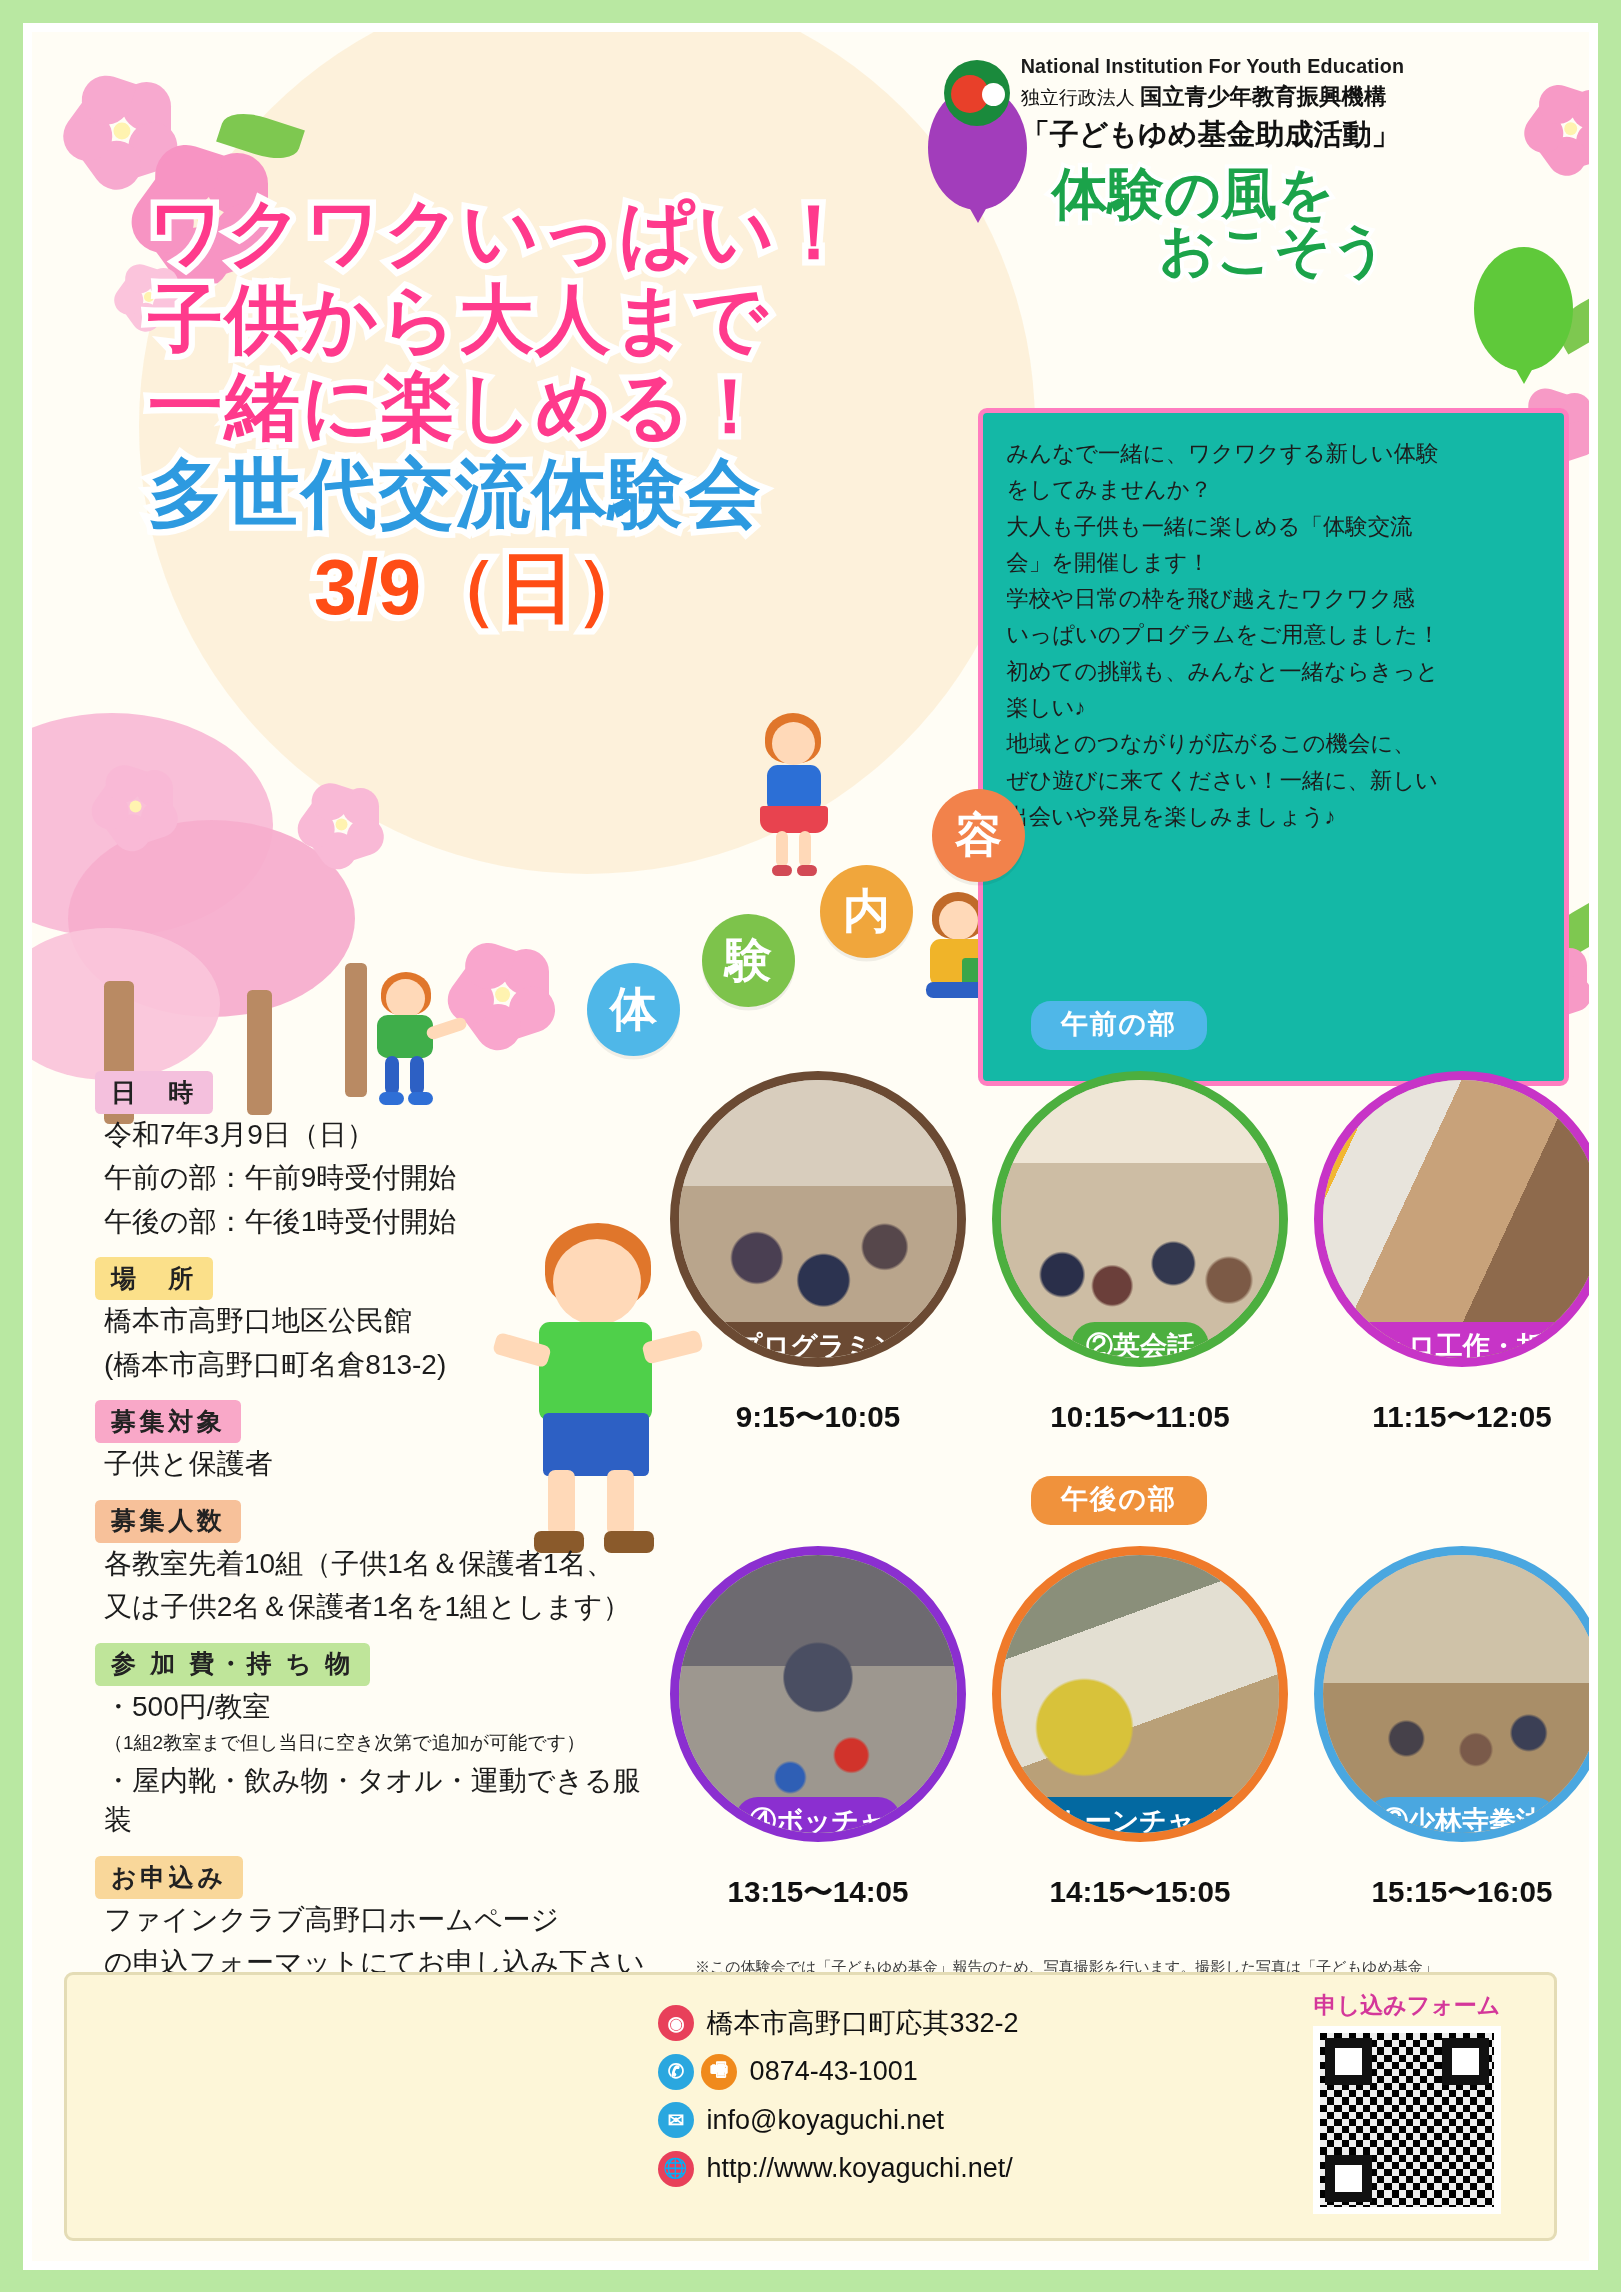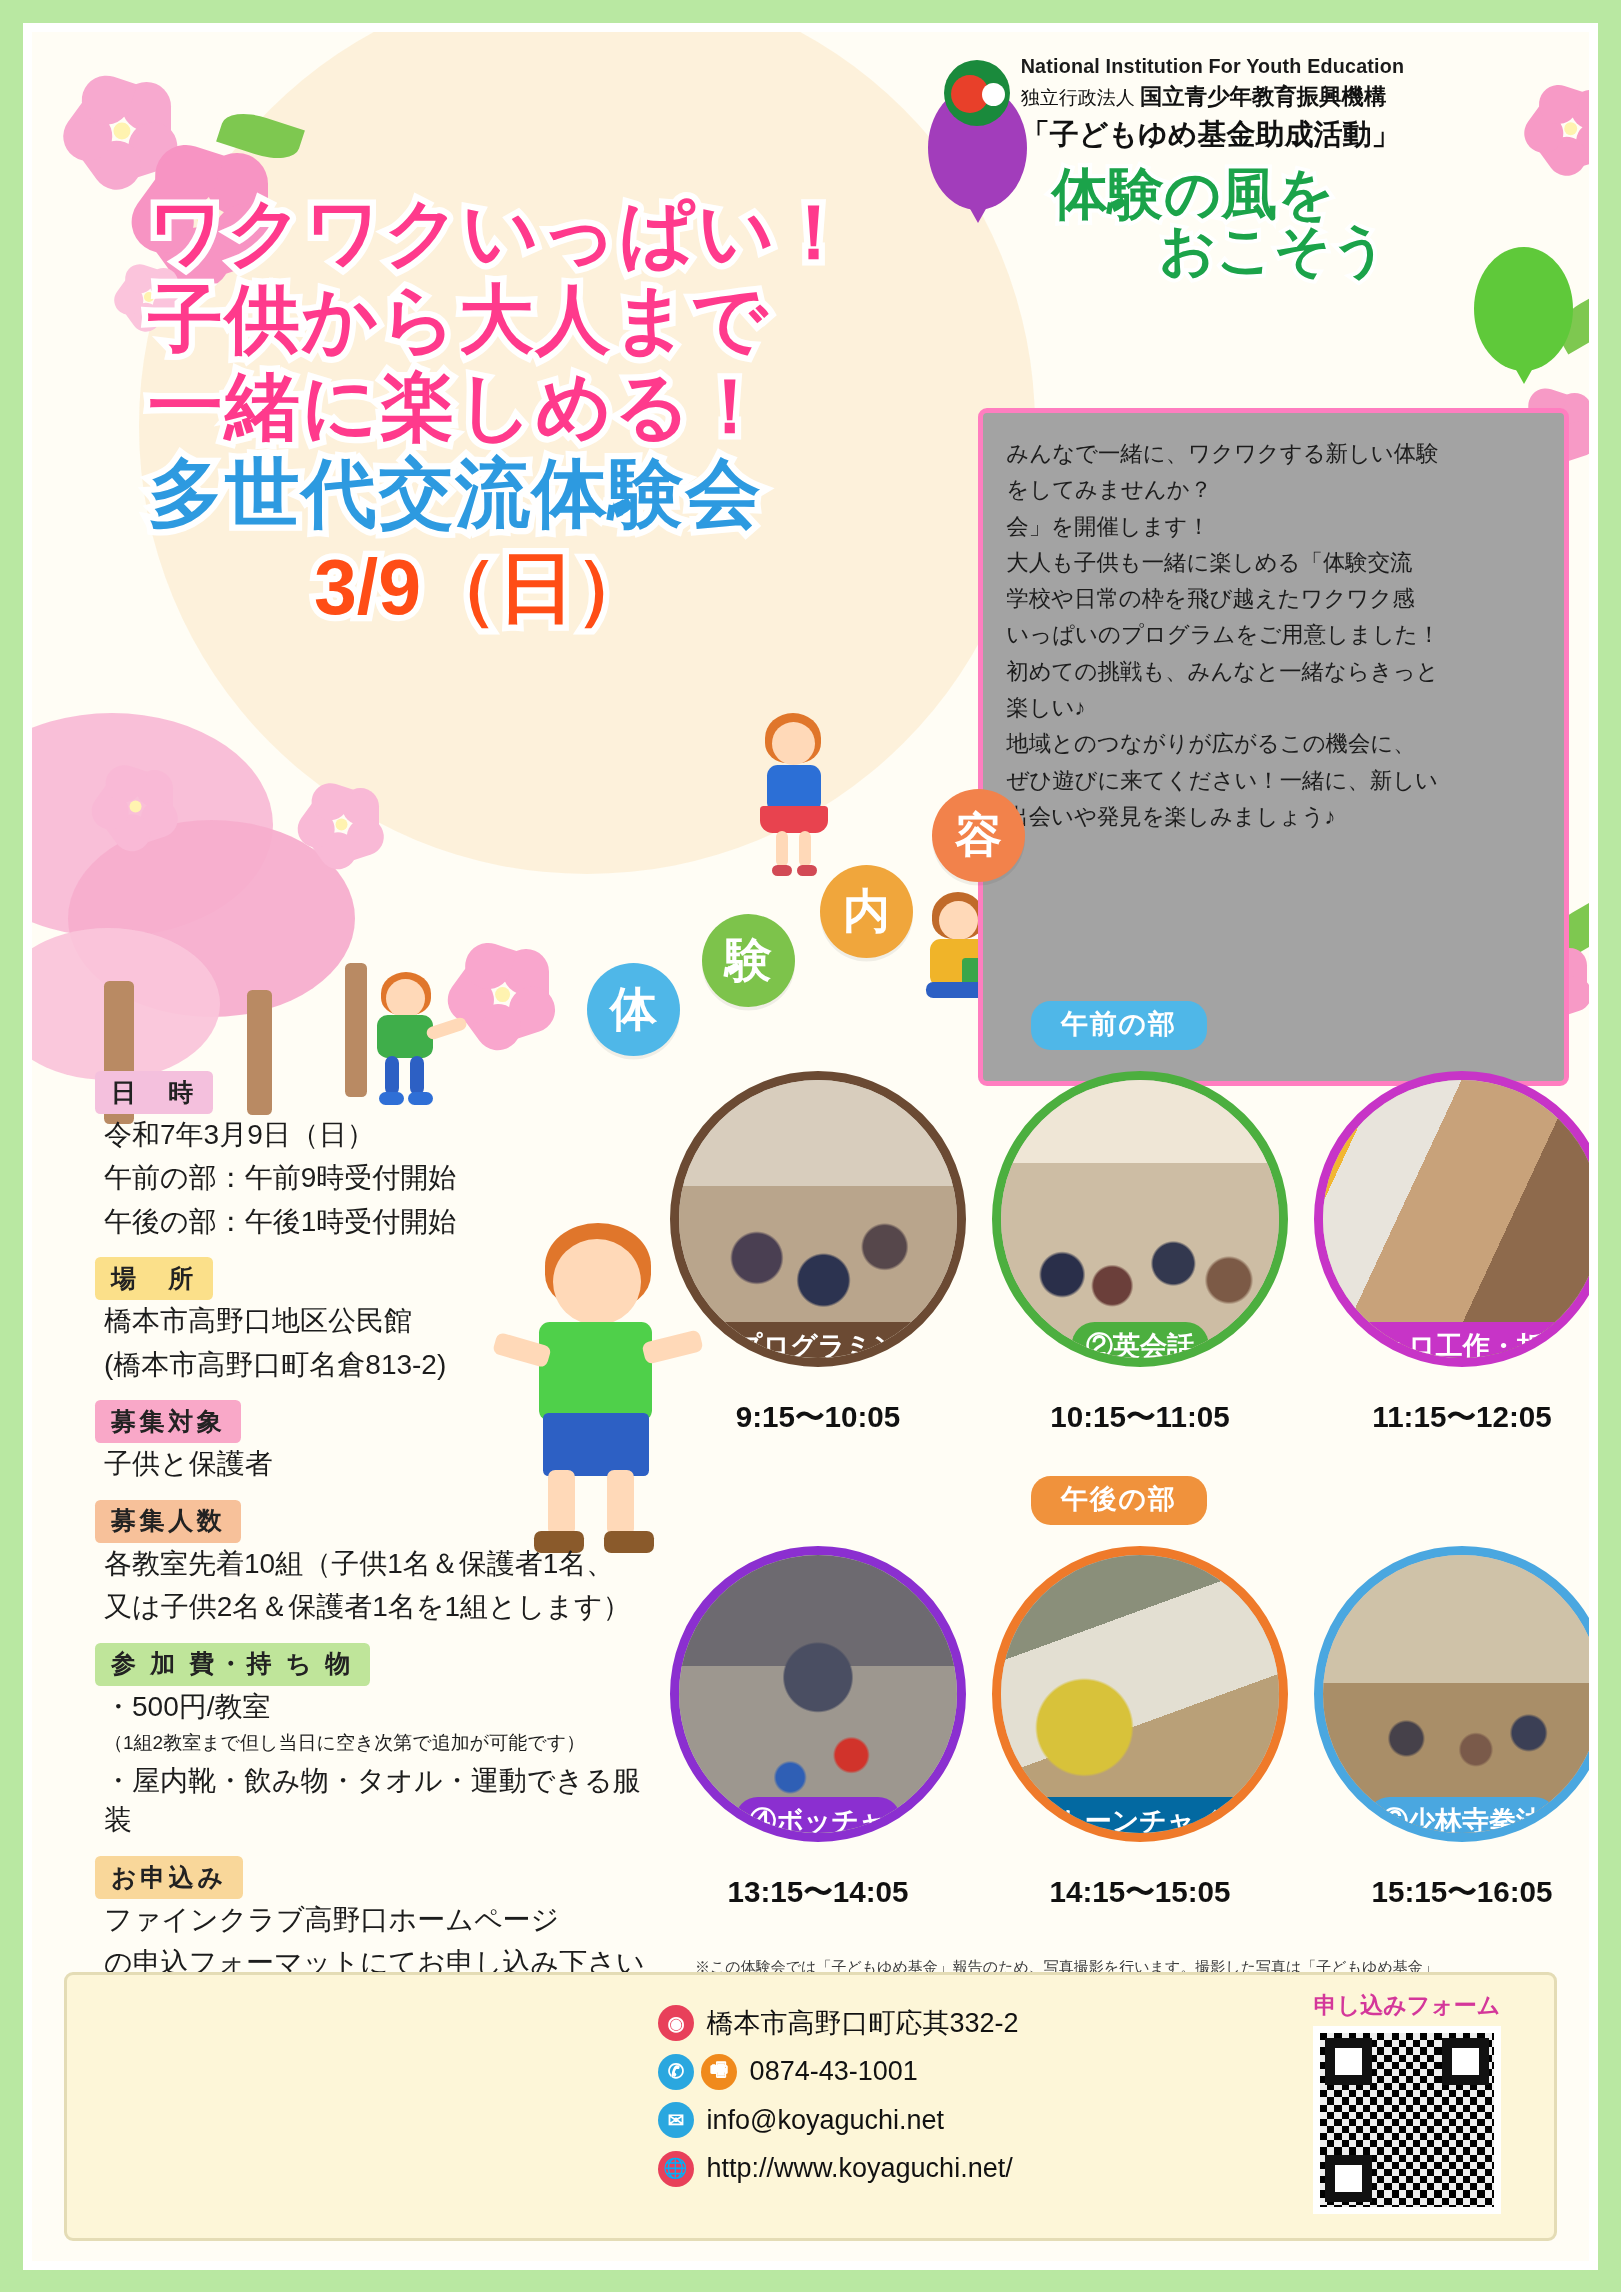--- a/index.html
+++ b/index.html
@@ -165,21 +165,21 @@
     width:93px; height:93px; border-radius:50%;
     display:flex; align-items:center; justify-content:center;
     font-size:47px; font-weight:bold; color:#ffffff;
     box-shadow:0 3.6px 0 rgba(0,0,0,.06);
   }
 
   
   .intro {
     position:absolute; right:19.7px; top:376px;
     width:591px; height:678px;
-    background:#a3a3a3;
+    background:#14b8a6;
     border:5.4px solid #ff7ec0;
     border-radius:9px;
     padding:23px 23px 9px 23px;
     font-size:22.4px; line-height:1.62; color:#1c1c1c;
   }
   .intro p { margin:0; }
 
   
   .info {
     position:absolute; left:63px; top:1039px; width:555px;
@@ -485,22 +485,22 @@
       <div class="body" style="left:54px; top:190px; width:106px; height:63px; background:#2d60c4; border-radius:5.4px;"></div>
       <div class="leg" style="left:59px; top:247px; width:27px; height:66px; background:#ffd9b8;"></div>
       <div class="leg" style="left:118px; top:247px; width:27px; height:66px; background:#ffd9b8;"></div>
       <div class="shoe" style="left:45px; top:308px; width:50px; height:21.5px;"></div>
       <div class="shoe" style="left:115px; top:308px; width:50px; height:21.5px;"></div>
     </div>
 
     <div class="intro">
       <p>みんなで一緒に、ワクワクする新しい体験</p>
       <p>をしてみませんか？</p>
+      <p>大人も子供も一緒に楽しめる「体験交流</p>
       <p>会」を開催します！</p>
-      <p>大人も子供も一緒に楽しめる「体験交流</p>
       <p>学校や日常の枠を飛び越えたワクワク感</p>
       <p>いっぱいのプログラムをご用意しました！</p>
       <p>初めての挑戦も、みんなと一緒ならきっと</p>
       <p>楽しい♪</p>
       <p>地域とのつながりが広がるこの機会に、</p>
       <p>ぜひ遊びに来てください！一緒に、新しい</p>
       <p>出会いや発見を楽しみましょう♪</p>
     </div>
 
     <div class="bubble" style="left:555px; top:931px; background:#4fb7e8;">体</div>

